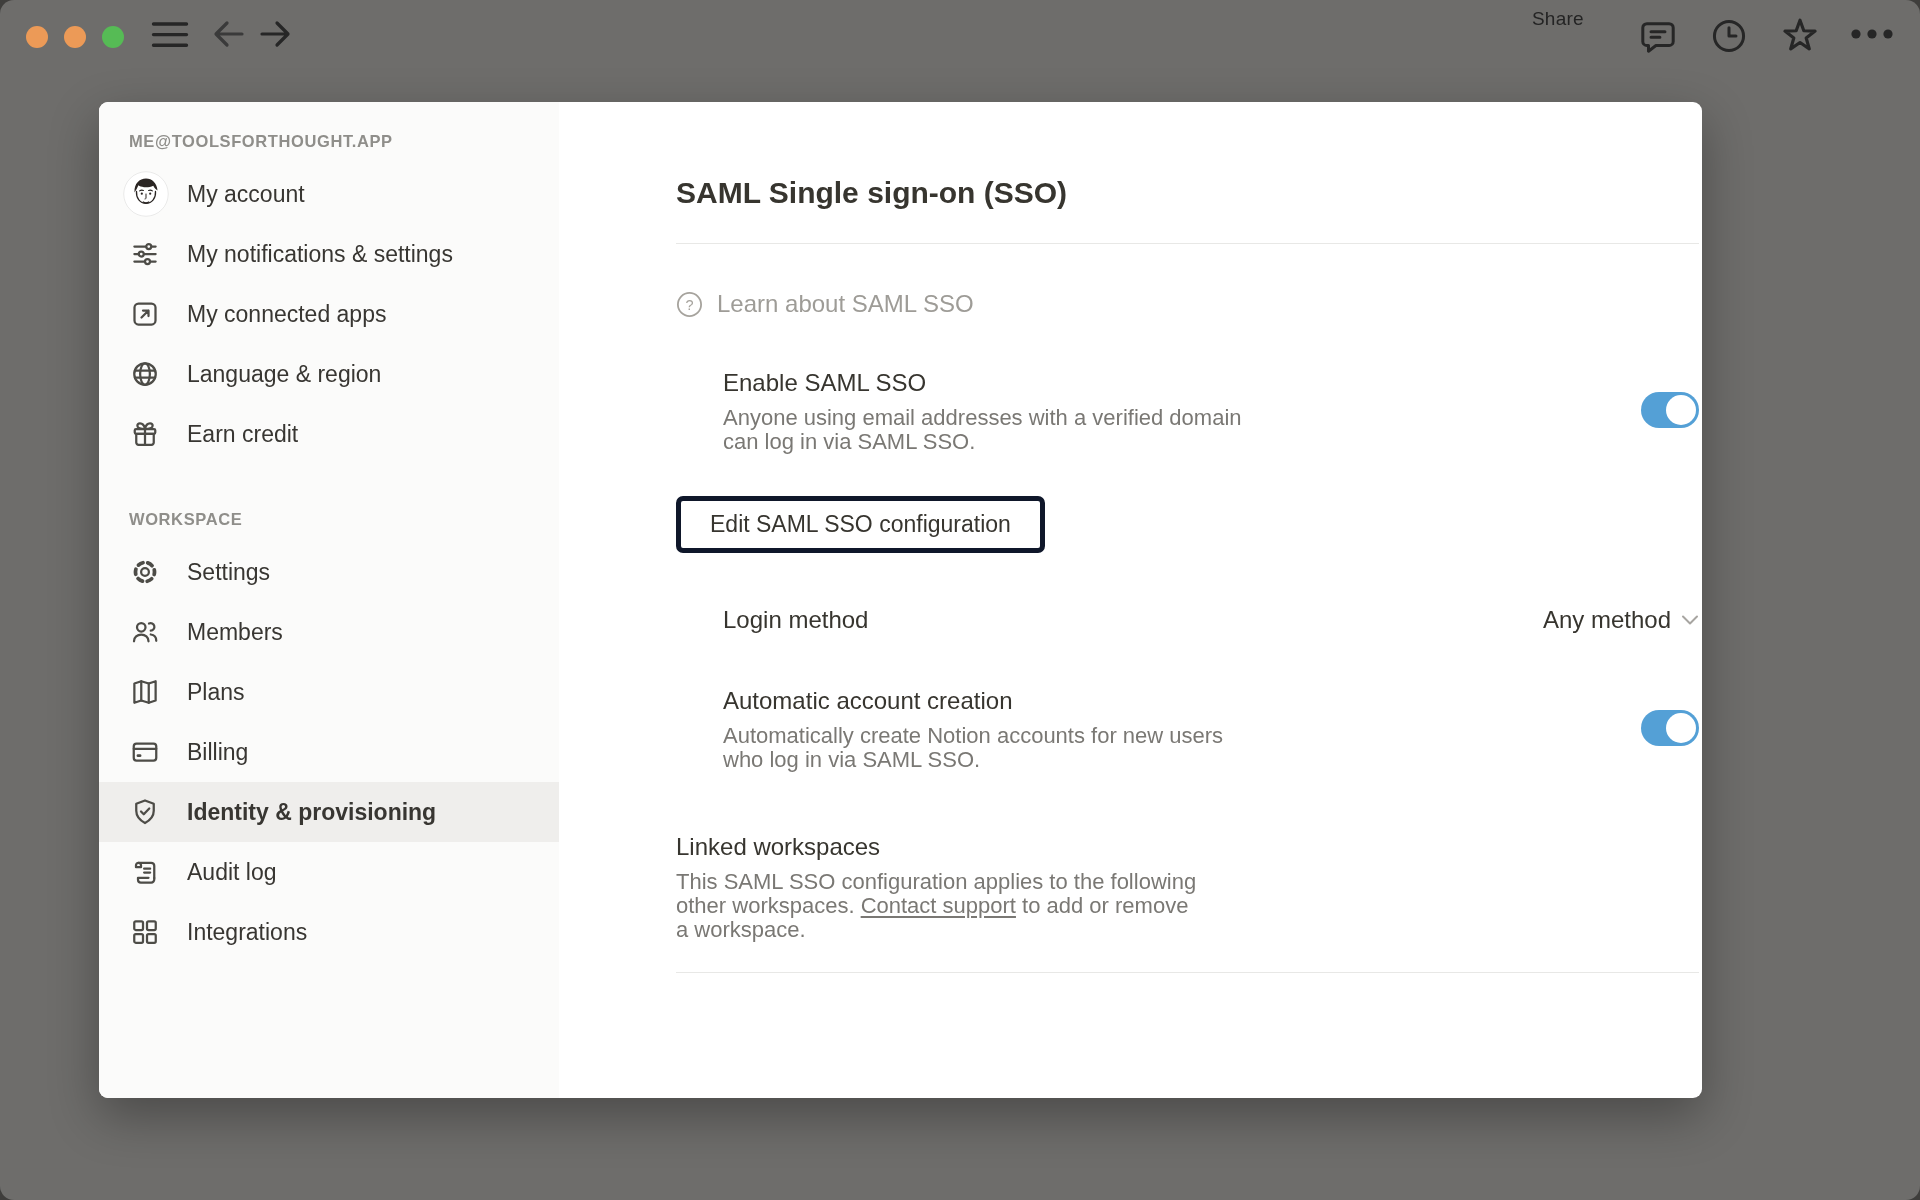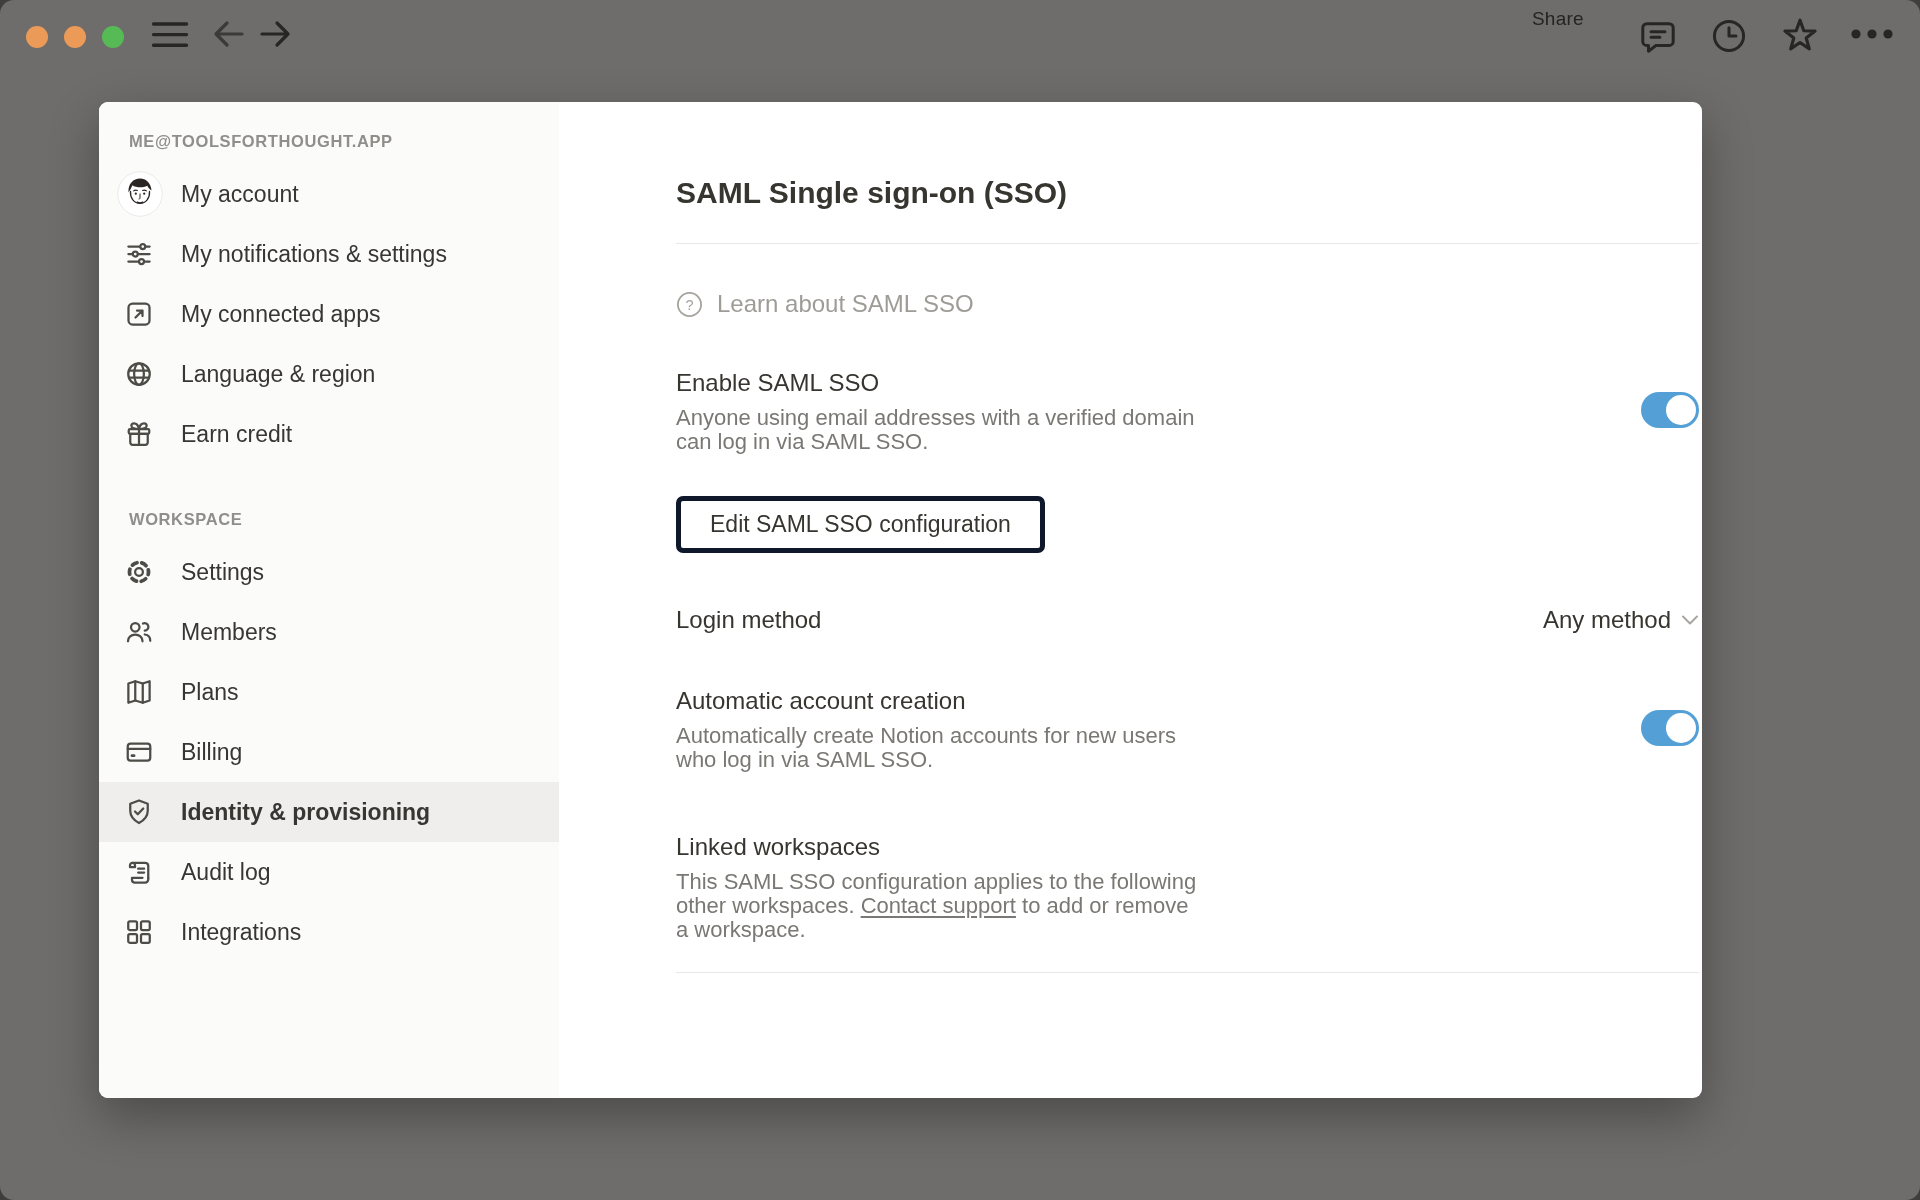--- a/index.html
+++ b/index.html
@@ -30,38 +30,38 @@
   
   .sidebar { width:460px; flex:0 0 460px; background:#fbfbfa; padding-top:28px; height:100%; }
   .sec-label {
     padding:0 30px; height:22px; line-height:22px;
     font-size:16.5px; font-weight:700; letter-spacing:.6px;
     color:#8f8e8a; margin-bottom:12px;
   }
   .sec-label.ws { margin-top:44px; }
   .srow {
     display:flex; align-items:center; gap:26px;
-    height:60px; padding:0 24px; cursor:pointer;
+    height:60px; padding:0 30px; cursor:pointer;
     font-size:23px; color:#383632;
   }
   .srow.selected { background:#efeeec; font-weight:700; }
   .srow .ic { width:32px; height:32px; flex:0 0 32px; color:#4d4c47; display:flex; align-items:center; justify-content:center; }
   .srow .ic svg { width:30px; height:30px; display:block; }
   .srow .ic.av svg { width:46px; height:46px; }
   .srow .ic.av { width:46px; flex-basis:46px; margin-left:-6px; margin-right:-8px; }
   
   .content { flex:1; padding:71px 0 0 117px; position:relative; }
   .inner { width:1023px; }
   h1.page-title { font-size:30px; font-weight:700; color:#37352f; line-height:40px; }
   .divider { height:1px; background:#e8e8e6; width:1023px; }
   .divider.top { margin-top:30px; }
   .divider.bottom { margin-top:30px; }
   .learn { margin-top:46px; display:flex; align-items:center; gap:14px; color:#9e9c97; font-size:24px; cursor:pointer; width:max-content; }
   .learn svg { display:block; }
-  .row { display:flex; align-items:center; justify-content:space-between; }
+  .row { display:flex; align-items:center; justify-content:space-between;margin-left:47px; }
   .row.enable { margin-top:48px; }
   .row.login  { margin-top:50px; }
   .row.auto   { margin-top:48px; }
   .block.linked { margin-top:58px; }
   .h { font-size:24px; color:#37352f; line-height:33px; font-weight:500; }
   .d { margin-top:7px; font-size:22px; color:#7a7874; line-height:24px; white-space:pre-line; }
   .d a { color:#7a7874; text-decoration:underline; text-underline-offset:3px; cursor:pointer; }
   
   .toggle { width:58px; height:36px; border-radius:18px; position:relative; cursor:pointer; flex:0 0 58px; }
   .toggle .knob { position:absolute; top:3px; right:3px; width:30px; height:30px; border-radius:50%; background:#fff; }

